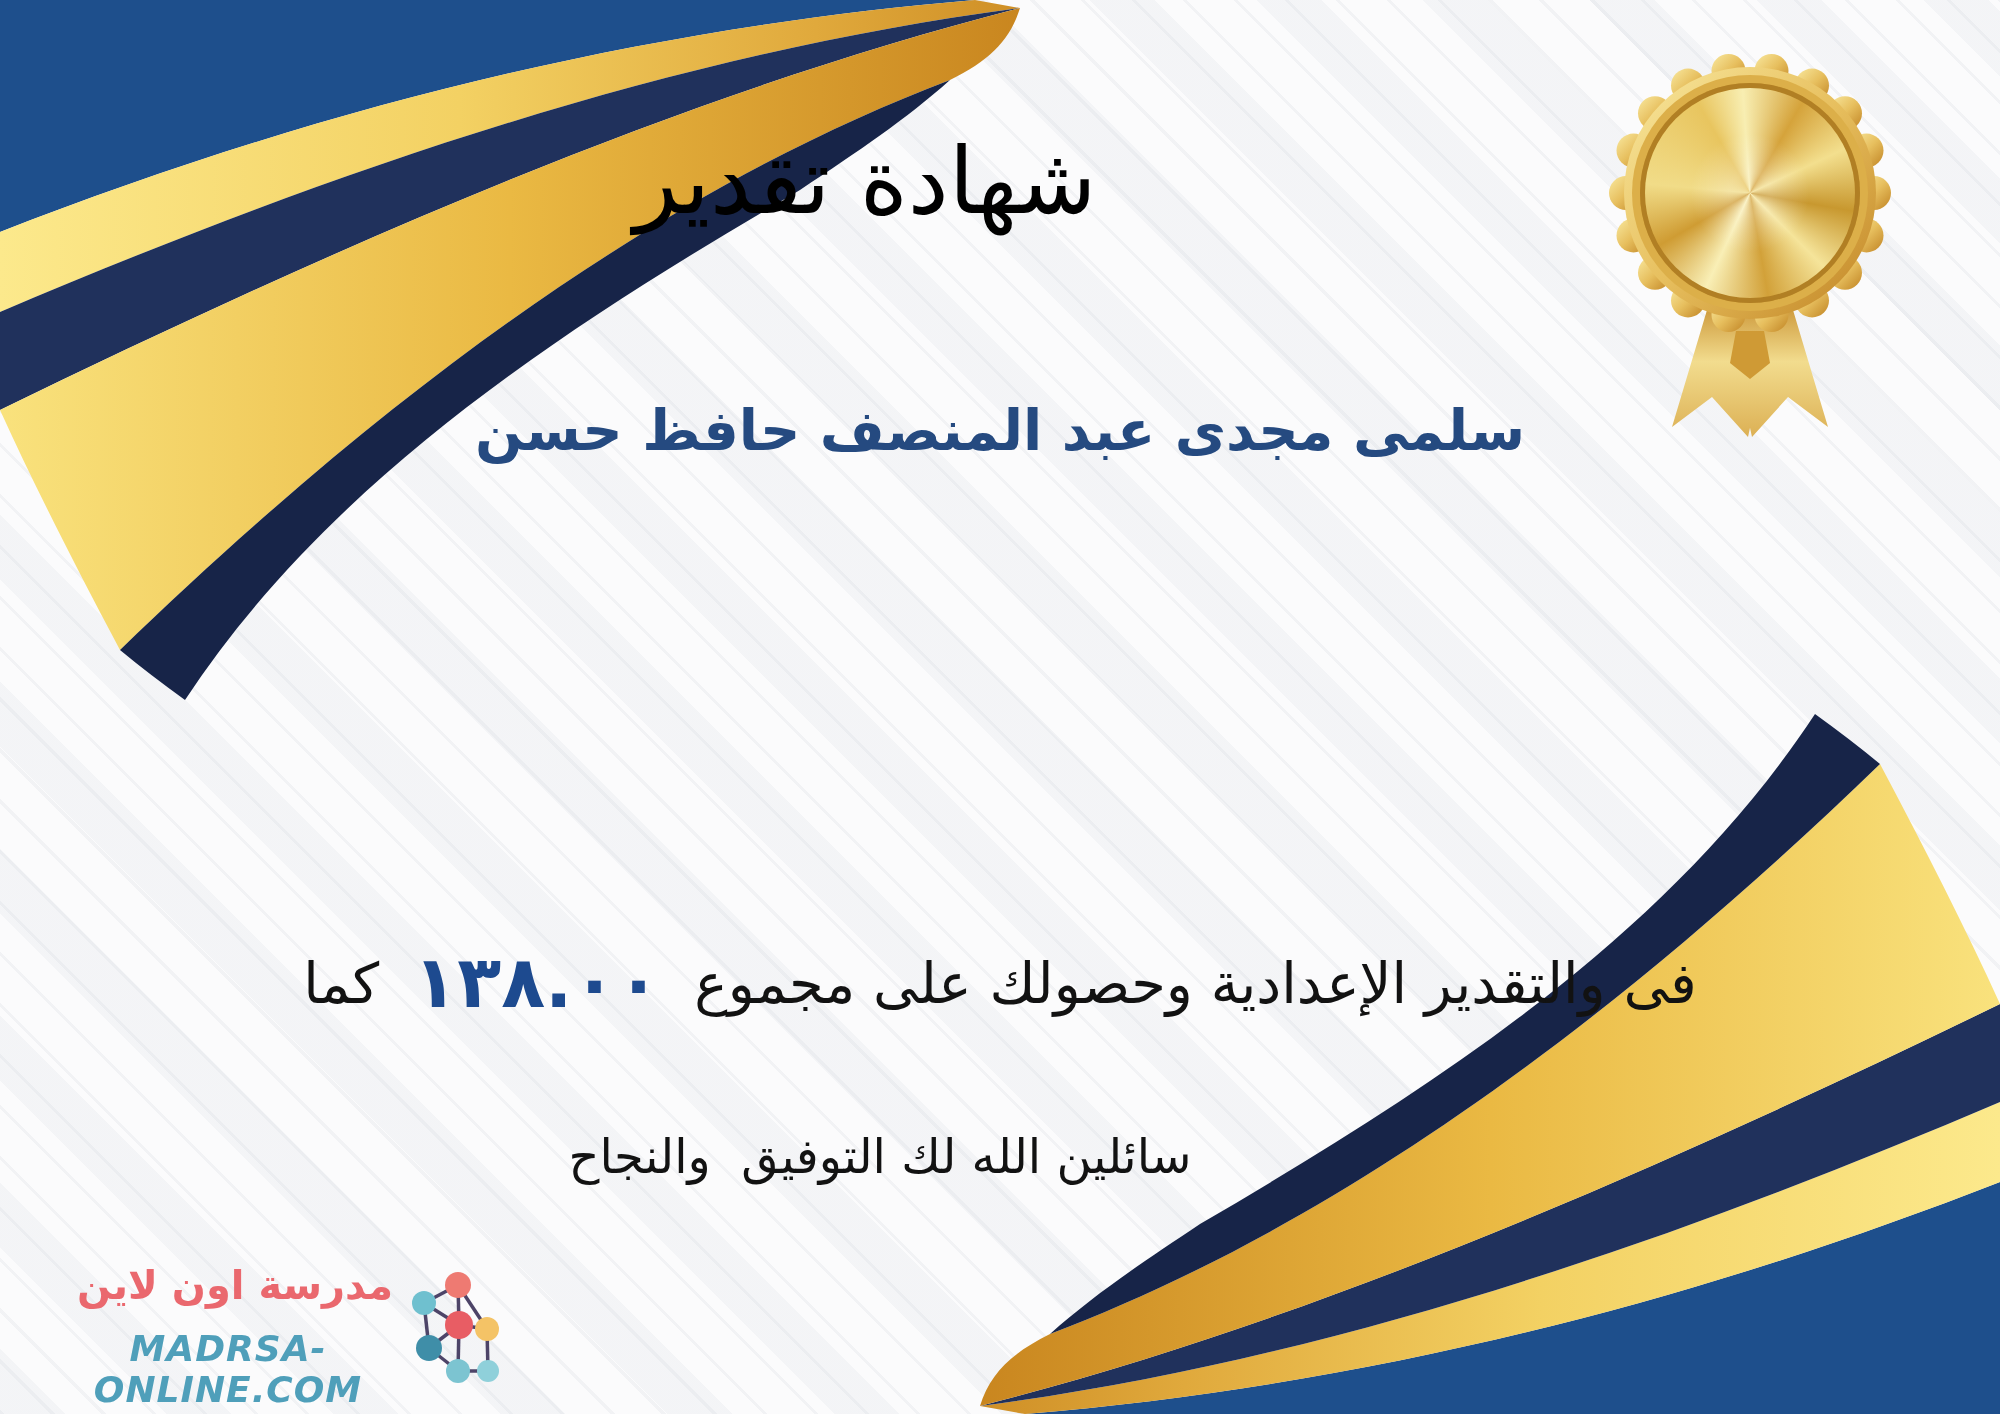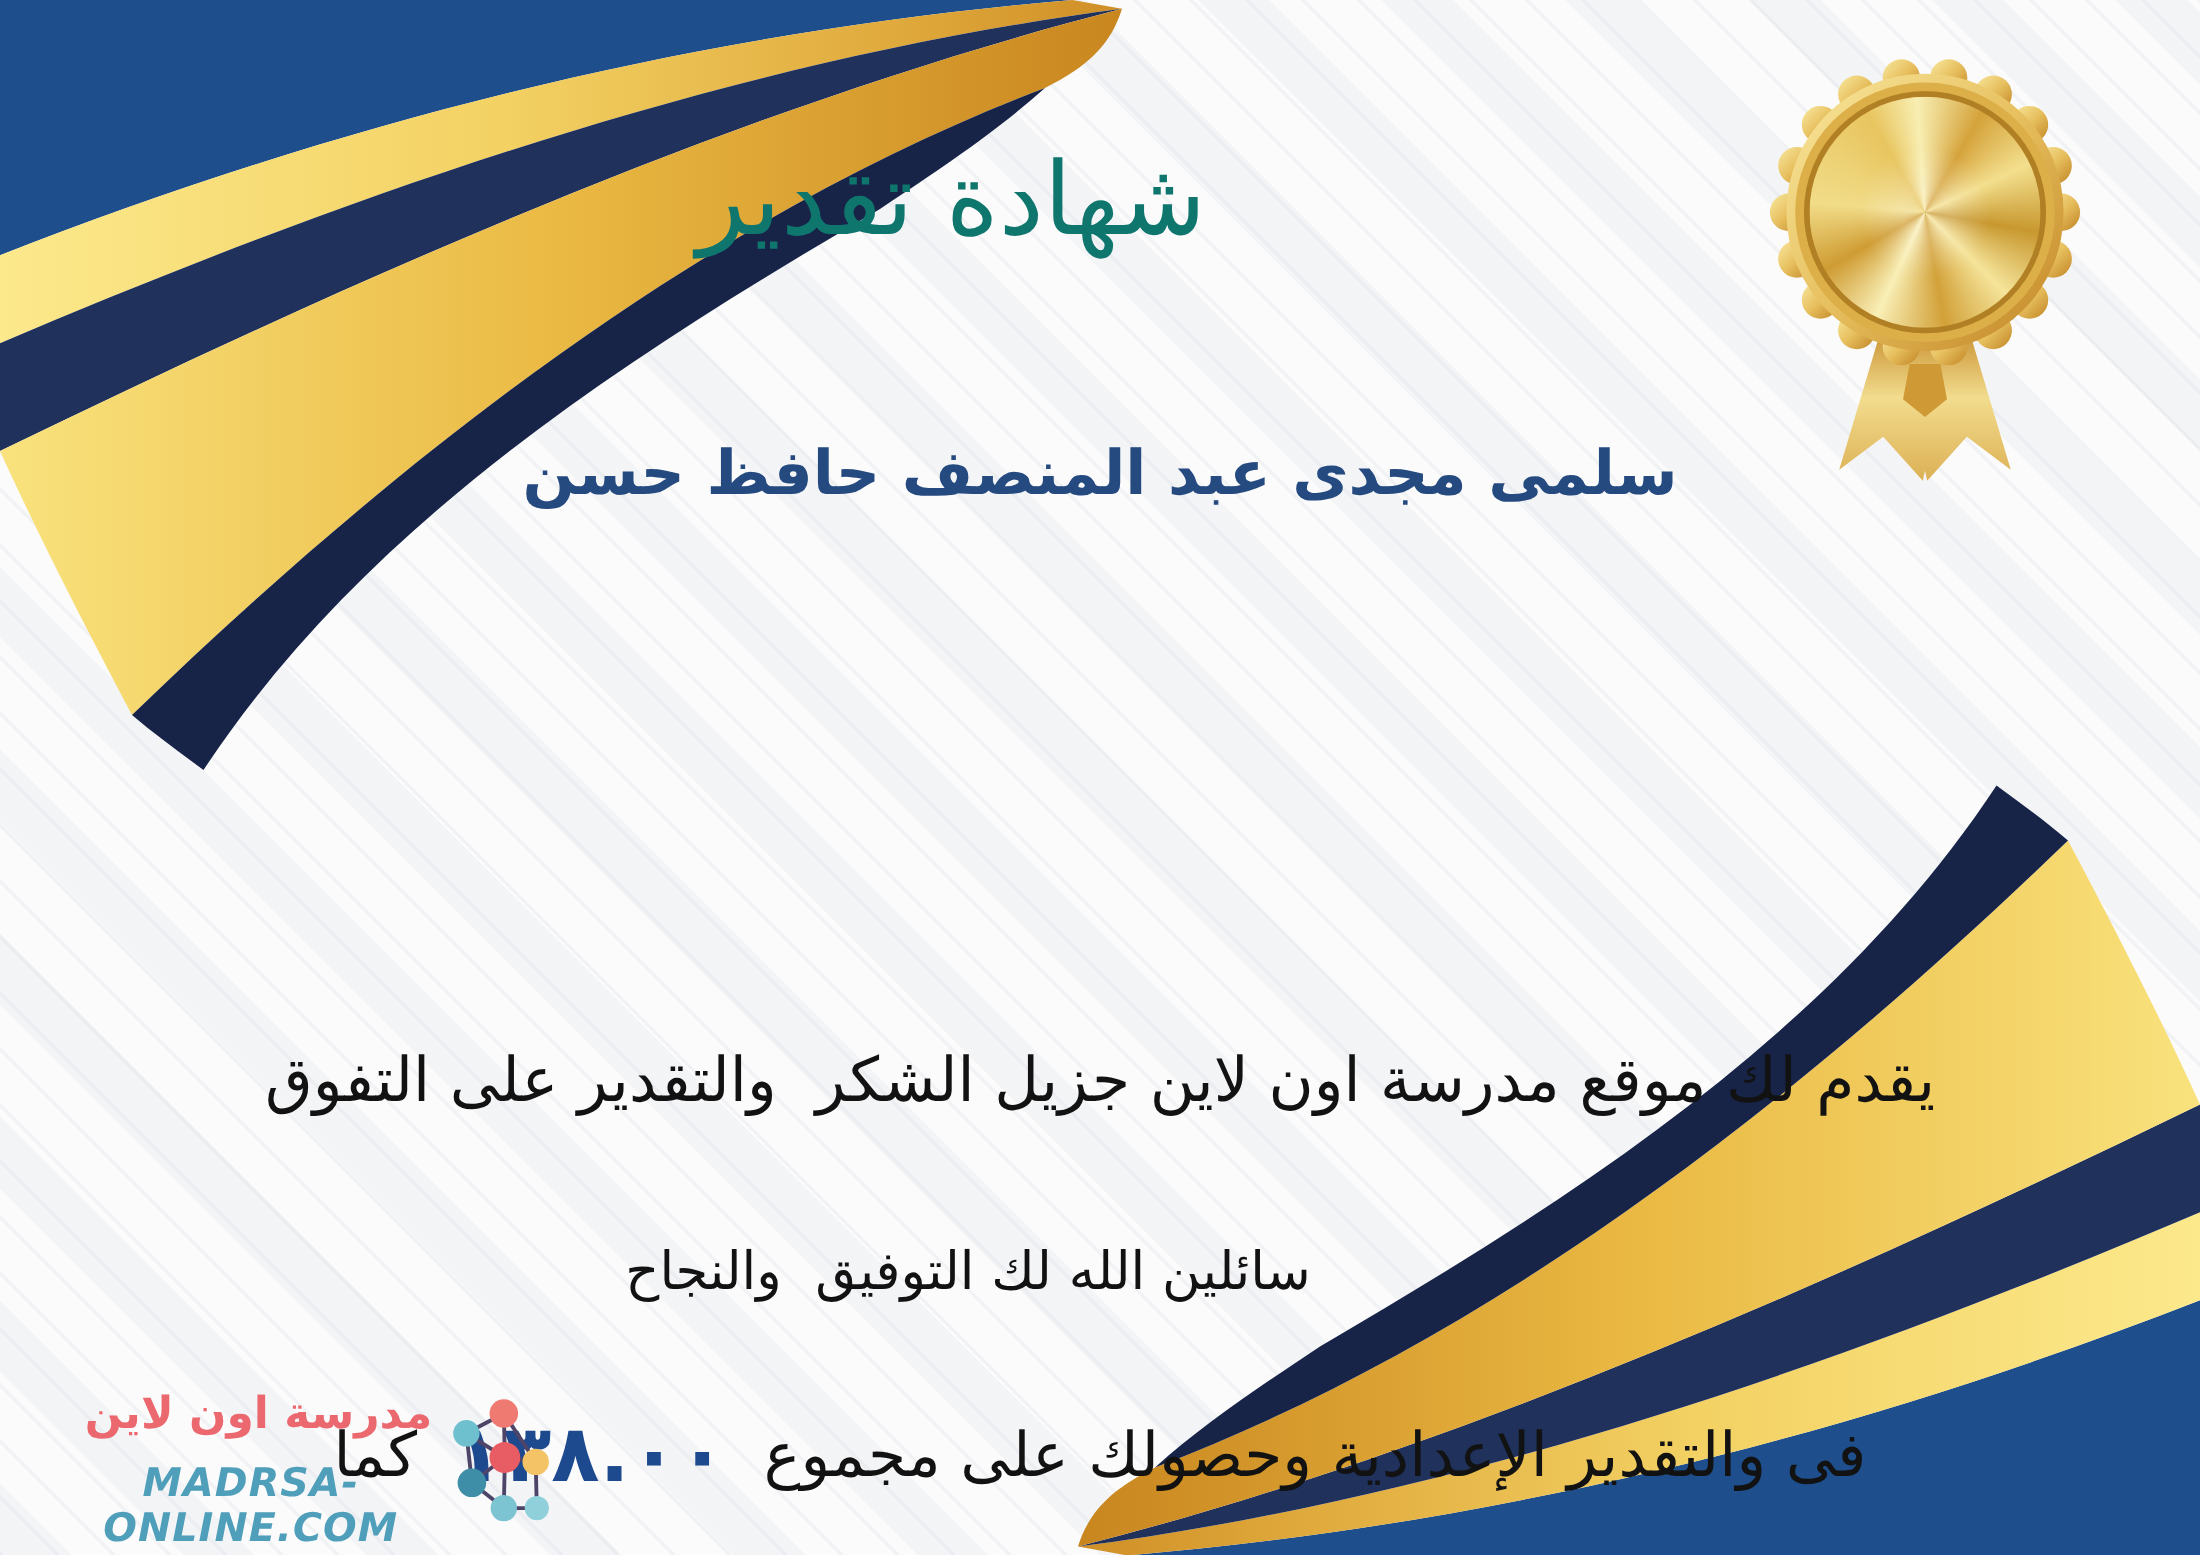--- a/index.html
+++ b/index.html
@@ -9,21 +9,21 @@
     background-color:#fbfbfc;
     background-image:
       repeating-linear-gradient(45deg, rgba(208,212,219,0.22) 0 3px, rgba(255,255,255,0) 3px 36px),
       repeating-linear-gradient(45deg, rgba(226,229,234,0.30) 0 46px, rgba(255,255,255,0) 46px 118px);
   }
   .abs{position:absolute;}
   svg{display:block;}
   
   .cert-title{
     left:0;top:128px;width:1730px;text-align:center;
-    font-size:92px;color:#0f766e;letter-spacing:-1px;white-space:pre-wrap;
+    font-size:92px;color:#000000;letter-spacing:-1px;white-space:pre-wrap;
   }
   .cert-name{
     left:0;top:398px;width:2000px;text-align:center;
     font-size:56px;font-weight:bold;color:#254a80;white-space:pre-wrap;
   }
   .cert-body{
     left:30px;top:700px;width:1940px;text-align:center;
     font-size:56px;color:#121212;line-height:113px;white-space:pre-wrap;
   }
   .score{
@@ -130,21 +130,20 @@
     <circle cx="150" cy="148" r="110" fill="#b98624"></circle>
   </g>
 </svg>
 <div class="abs medal-face"></div>
 
 <div class="abs cert-title" dir="rtl">شهادة تقدير</div>
 
 <div class="abs cert-name" dir="rtl">سلمى مجدى عبد المنصف حافظ حسن</div>
 
 <div class="abs cert-body" dir="rtl">
-  <div>يقدم لك موقع مدرسة اون لاين جزيل الشكر  والتقدير على التفوق</div>
   <div><span>فى والتقدير الإعدادية وحصولك على مجموع</span><span class="score">١٣٨.٠٠</span><span>كما</span></div>
   
 </div>
 
 <div class="abs cert-closing" dir="rtl">سائلين الله لك التوفيق  والنجاح</div>
 
 <svg class="abs" style="left:410px;top:1262px" width="96" height="132" viewBox="0 0 96 132">
   <g stroke="#4d4468" stroke-width="3.5">
     <line x1="48" y1="23" x2="14" y2="41"></line>
       <line x1="48" y1="23" x2="49" y2="63"></line>

